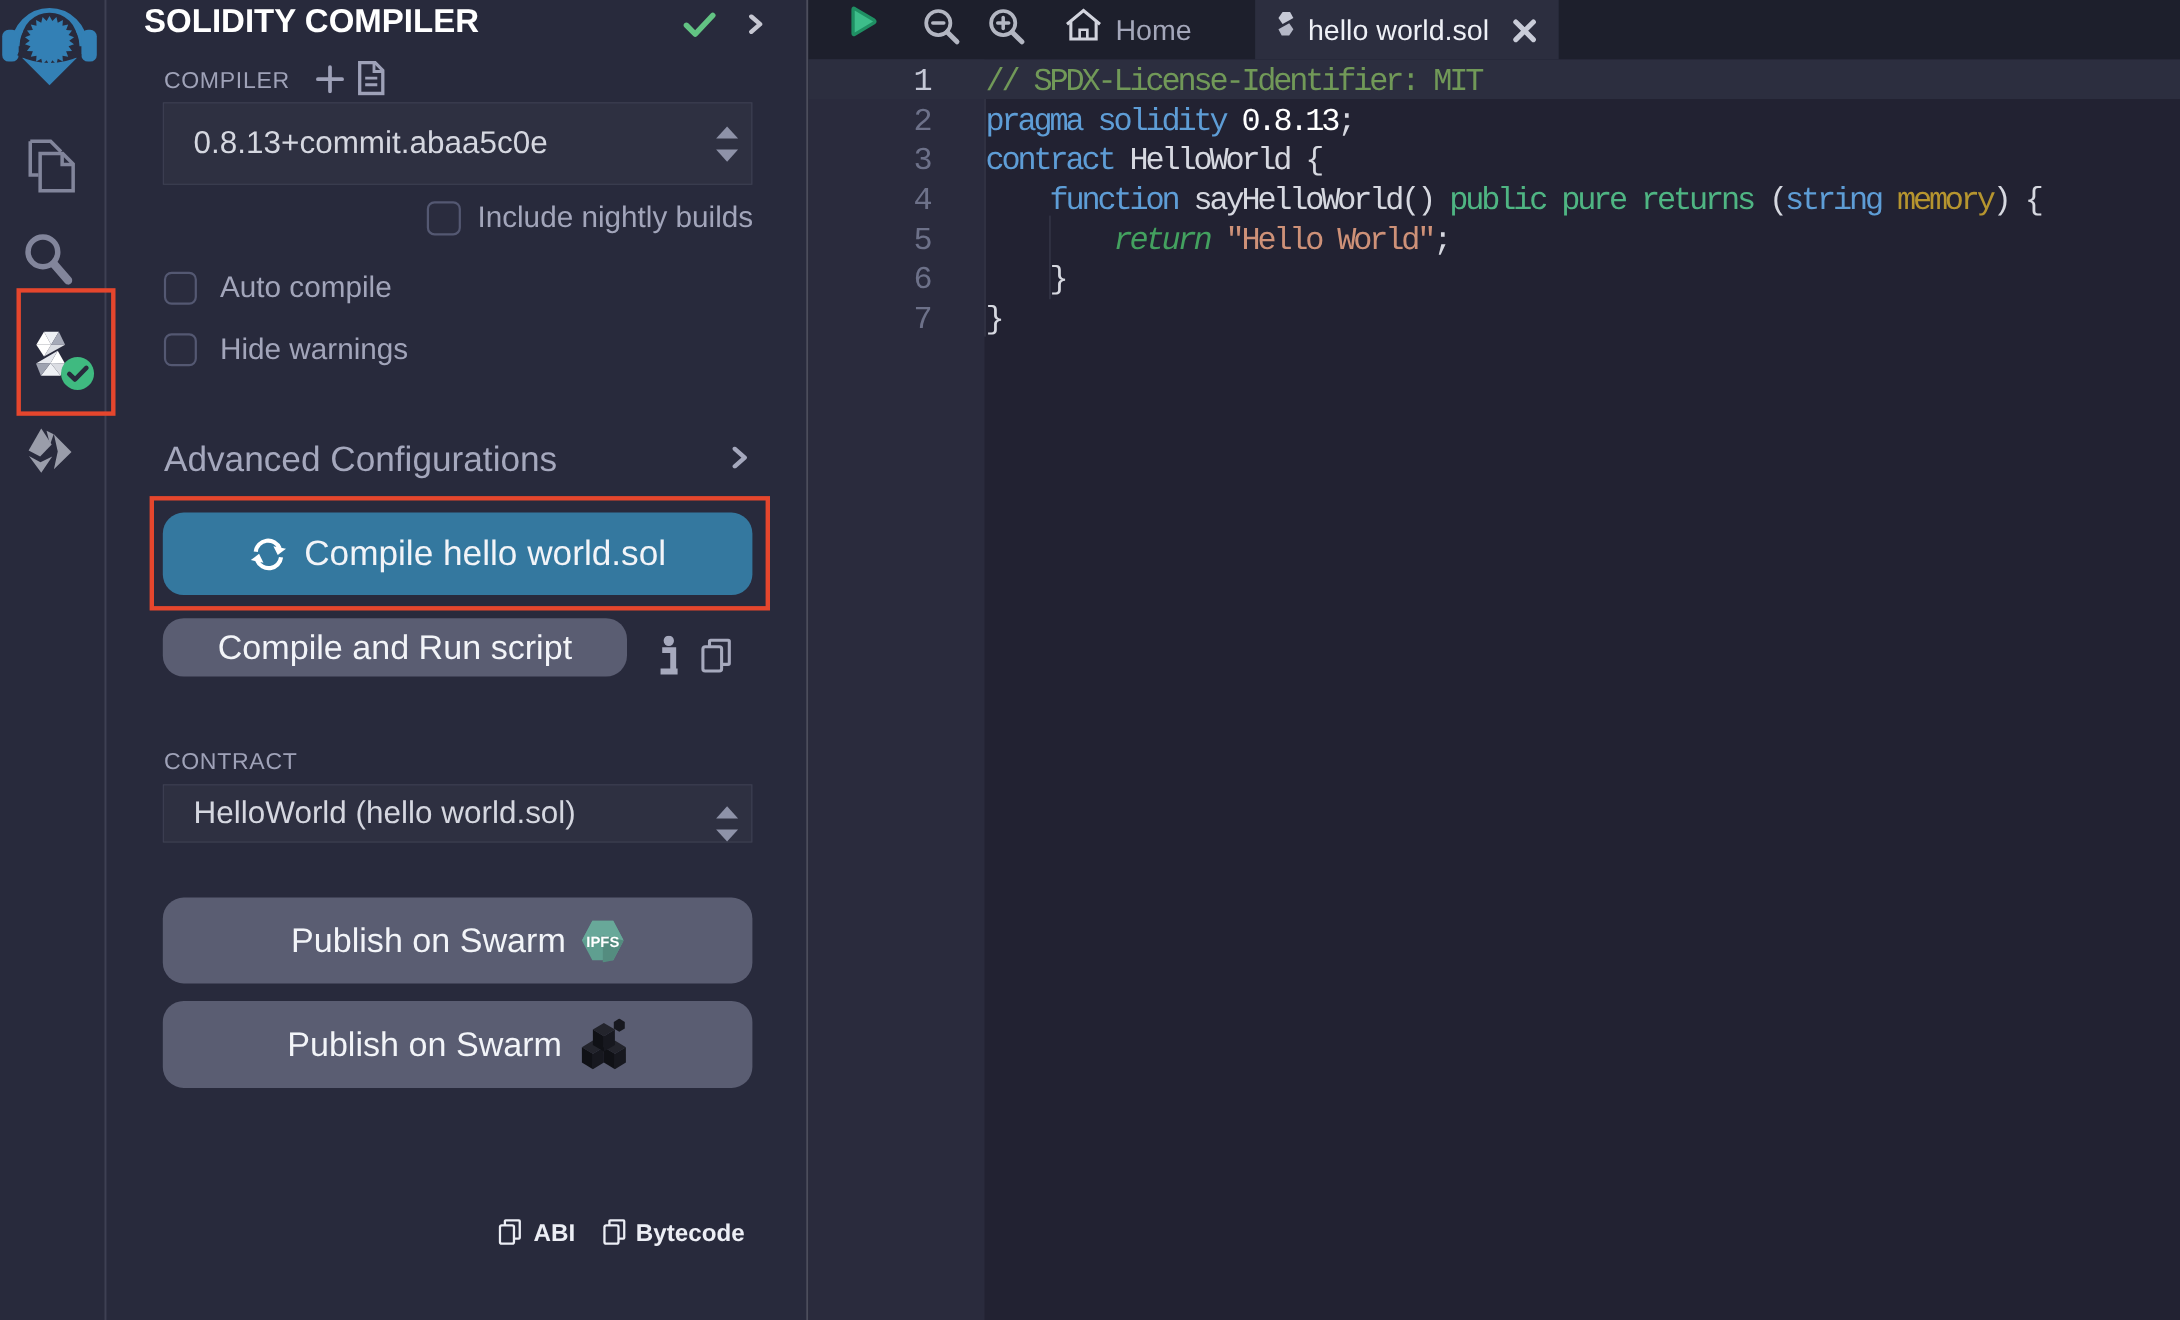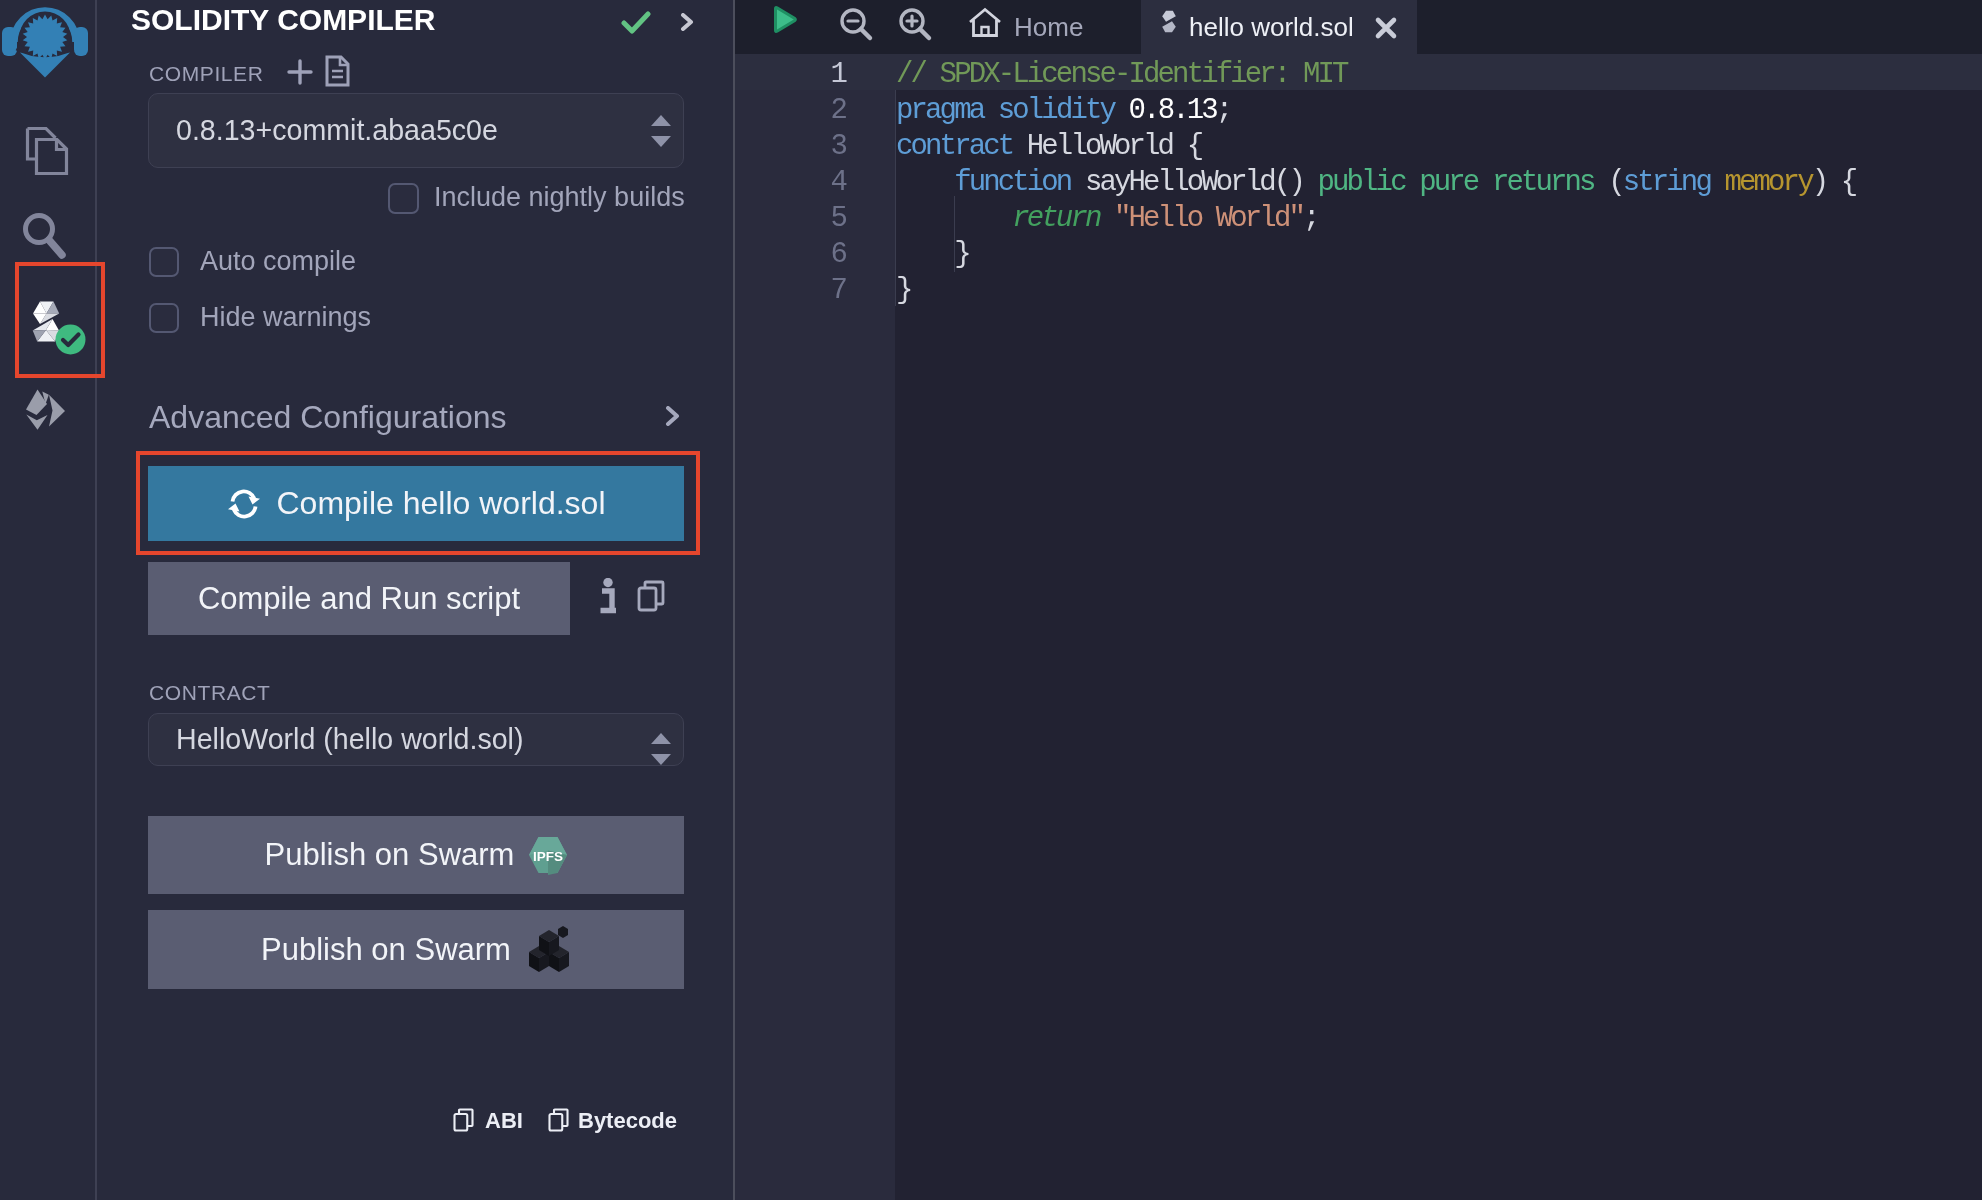--- a/index.html
+++ b/index.html
@@ -8,22 +8,22 @@
 
 #iconbar{left:0;top:0;width:95px;height:1200px;background:#282a3c;border-right:2px solid #3e4053;}
 #panel{left:97px;top:0;width:636px;height:1200px;background:#282a3c;border-right:2px solid #4c4e5c;}
 #editor{left:735px;top:0;width:1247px;height:1200px;background:#222232;}
 #tabbar{left:0;top:0;width:1247px;height:54px;background:#1d1f2c;}
 #gutter{left:0;top:54px;width:160px;height:1146px;background:#2a2b3d;}
 #hl1{left:0;top:54px;width:1247px;height:36px;background:#2c2e3f;}
 
 .lbl{color:#9fa2b8;font-size:21px;letter-spacing:.6px;}
 .cblabel{color:#a2a5ba;font-size:27px;}
-.btn{border-radius:0;display:flex;align-items:center;justify-content:center;color:#f2f4f8;font-size:31px;}
-.sel{background:#2e3041;border:1px solid #3e4053;border-radius:10px;display:flex;align-items:center;color:#d5d7e0;font-size:28.6px;}
+.btn{border-radius:19px;display:flex;align-items:center;justify-content:center;color:#f2f4f8;font-size:31px;}
+.sel{background:#2e3041;border:1px solid #3e4053;border-radius:0;display:flex;align-items:center;color:#d5d7e0;font-size:28.6px;}
 .cb{width:30px;height:30px;border:2px solid #545872;border-radius:7px;background:#2a2c3e;box-sizing:border-box;}
 .redbox{border:4px solid #e5462d;box-sizing:border-box;z-index:50;}
 
 .code{font-family:"Liberation Mono",monospace;font-size:29px;line-height:36px;letter-spacing:-2.87px;white-space:pre;padding-top:3px;}
 .tk-c{color:#719958;} 
 .tk-b{color:#5e9dd6;} 
 .tk-g{color:#4fb583;} 
 .tk-r{color:#43a15f;font-style:italic;} 
 .tk-n{color:#ffffff;font-family:Liberation Mono, monospace;} 
 .tk-s{color:#ce9178;} 
@@ -137,21 +137,21 @@
       <g fill="none" stroke="#fff" stroke-width="3.8">
         <path d="M6.5 14.5 A11.3 11.3 0 0 1 28.2 11.5"></path>
         <path d="M29.5 19.5 A11.3 11.3 0 0 1 7.8 22.5"></path>
       </g>
       <polygon points="22.5,9.5 34,11.8 26.5,17.5" fill="#fff"></polygon>
       <polygon points="13.5,24.5 2,22.2 9.5,16.5" fill="#fff"></polygon>
     </svg>
     <span style="font-size:32px;">Compile hello world.sol</span>
   </div>
 
-  <div class="abs btn" style="left:148px;top:562px;width:422px;height:73px;background:#5a5d72;">Compile and Run script</div>
+  <div class="abs btn" style="left:148px;top:562px;width:422px;height:53px;background:#5a5d72;">Compile and Run script</div>
   <svg class="abs" style="left:598px;top:578px;" width="19" height="38" viewBox="0 0 19 38">
     <circle cx="10" cy="4.5" r="4.7" fill="#a6a9bd"></circle>
     <path d="M4 13 L14 13 L14 32.5 M2.5 32.5 L18 32.5" stroke="#a6a9bd" stroke-width="5.4" fill="none"></path>
   </svg>
   <svg class="abs" style="left:637px;top:580px;" width="28" height="32" viewBox="0 0 28 32">
     <g fill="none" stroke="#a6a9bd" stroke-width="2.8">
       <rect x="2" y="8" width="17" height="22" rx="2"></rect>
       <path d="M8 8 V3 Q8 2 9 2 L25 2 Q26 2 26 3 L26 23 Q26 24 25 24 L19 24"></path>
     </g>
   </svg>

